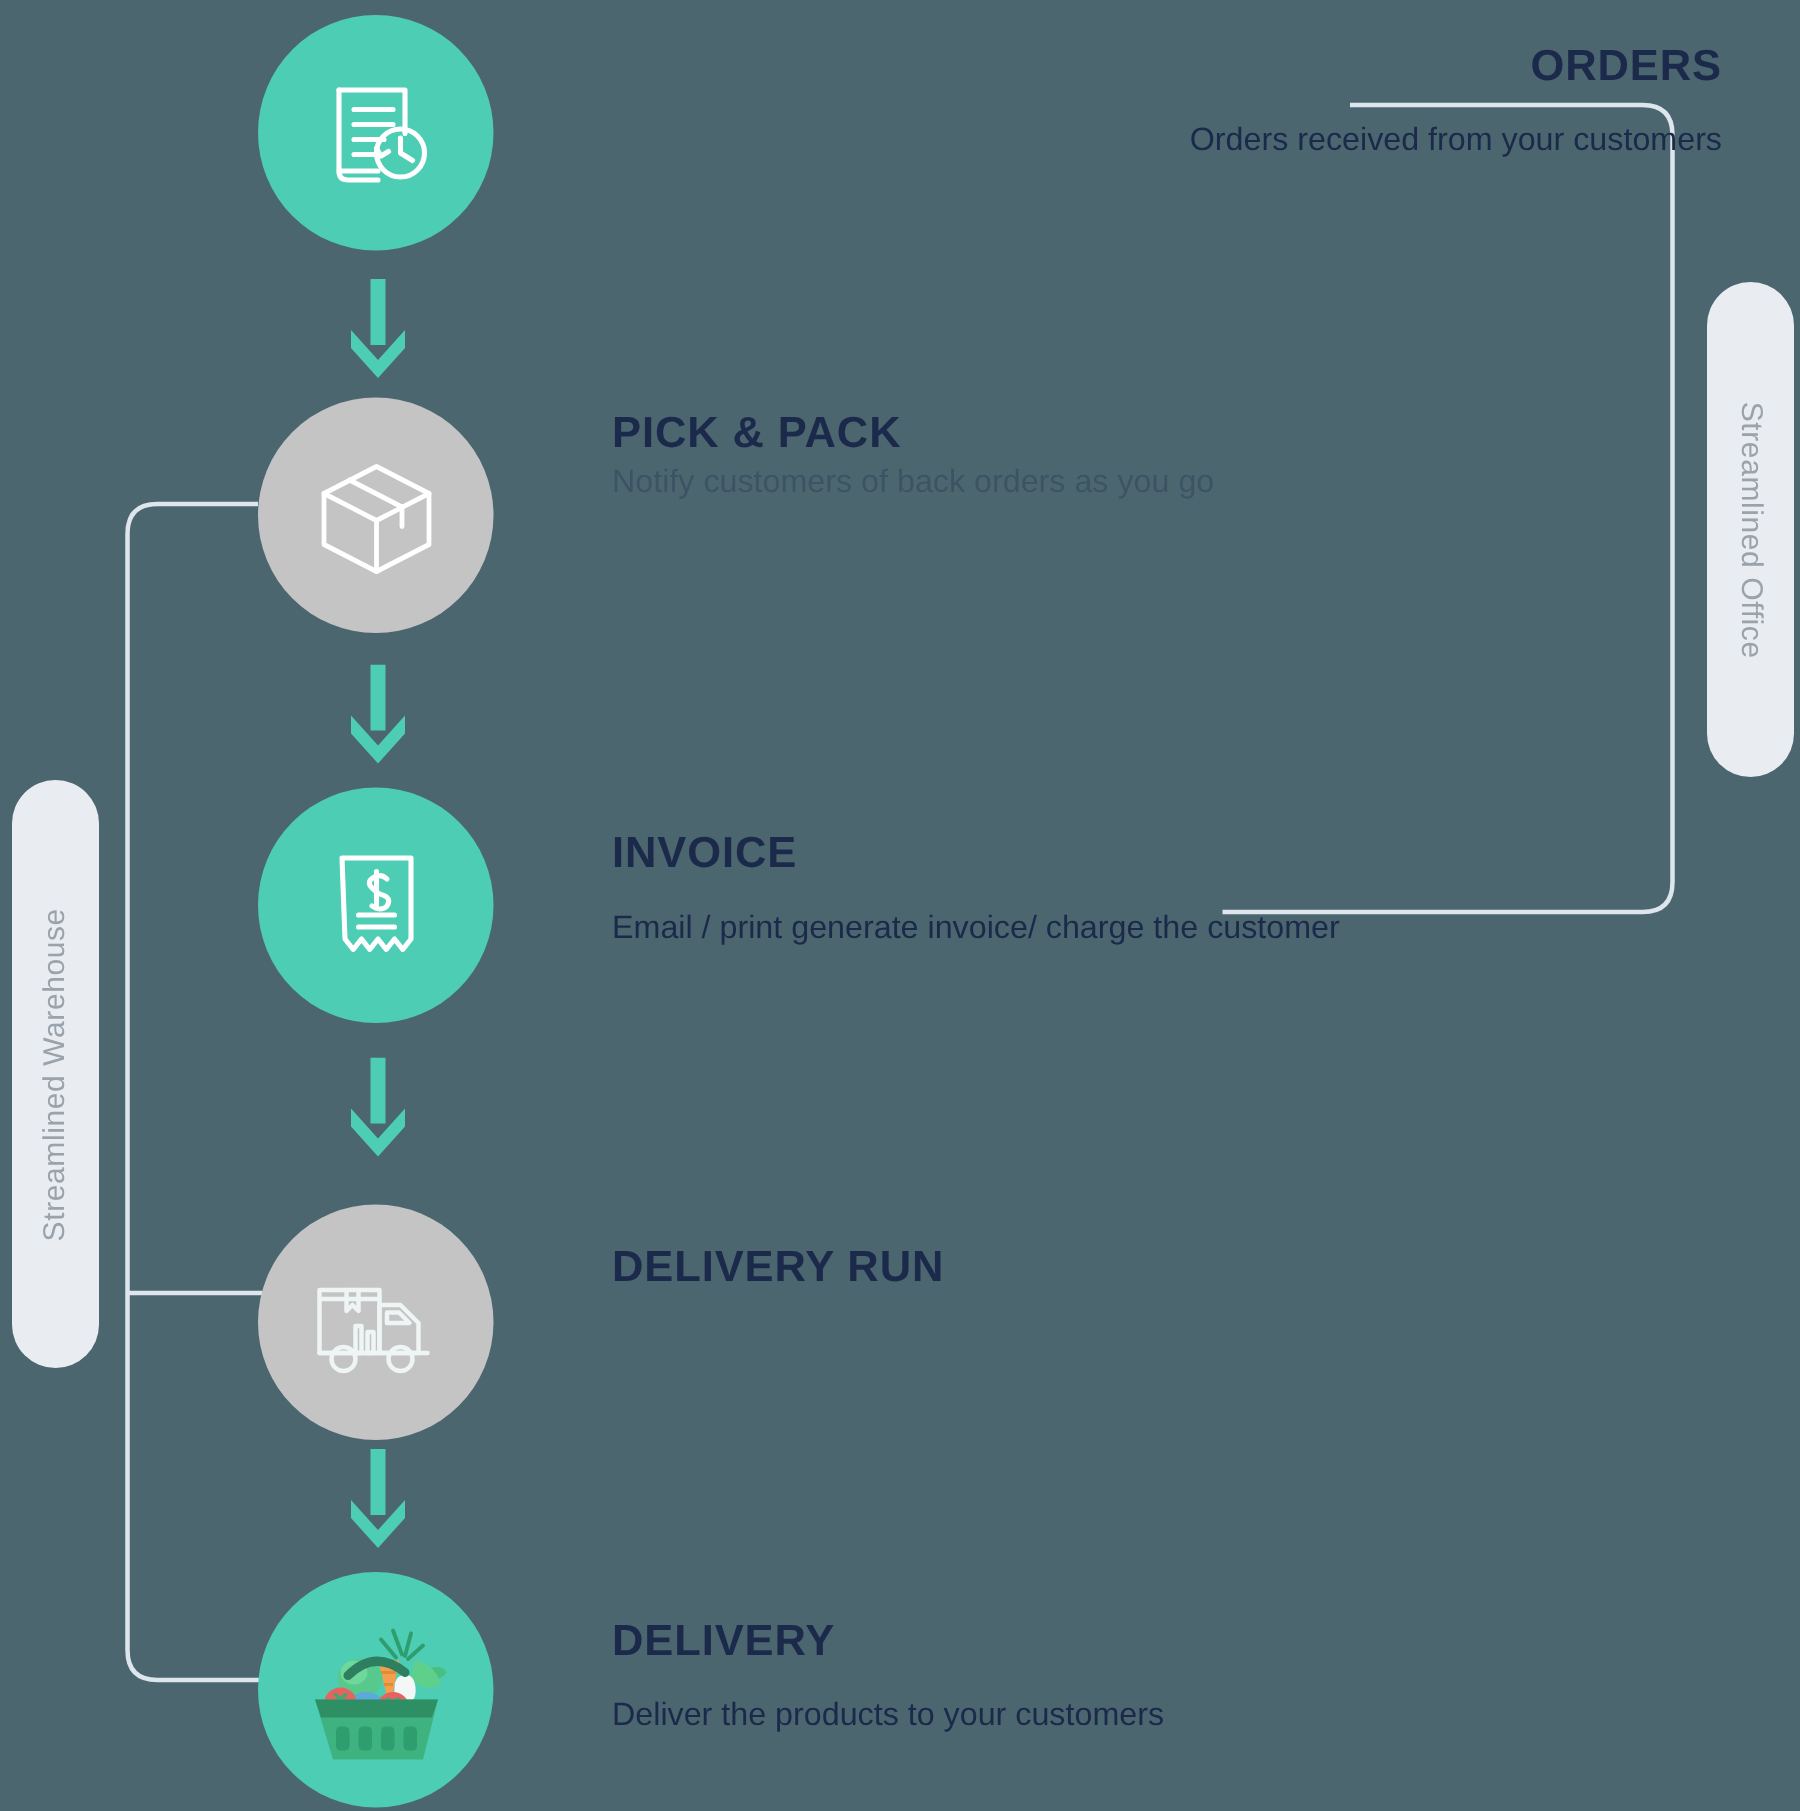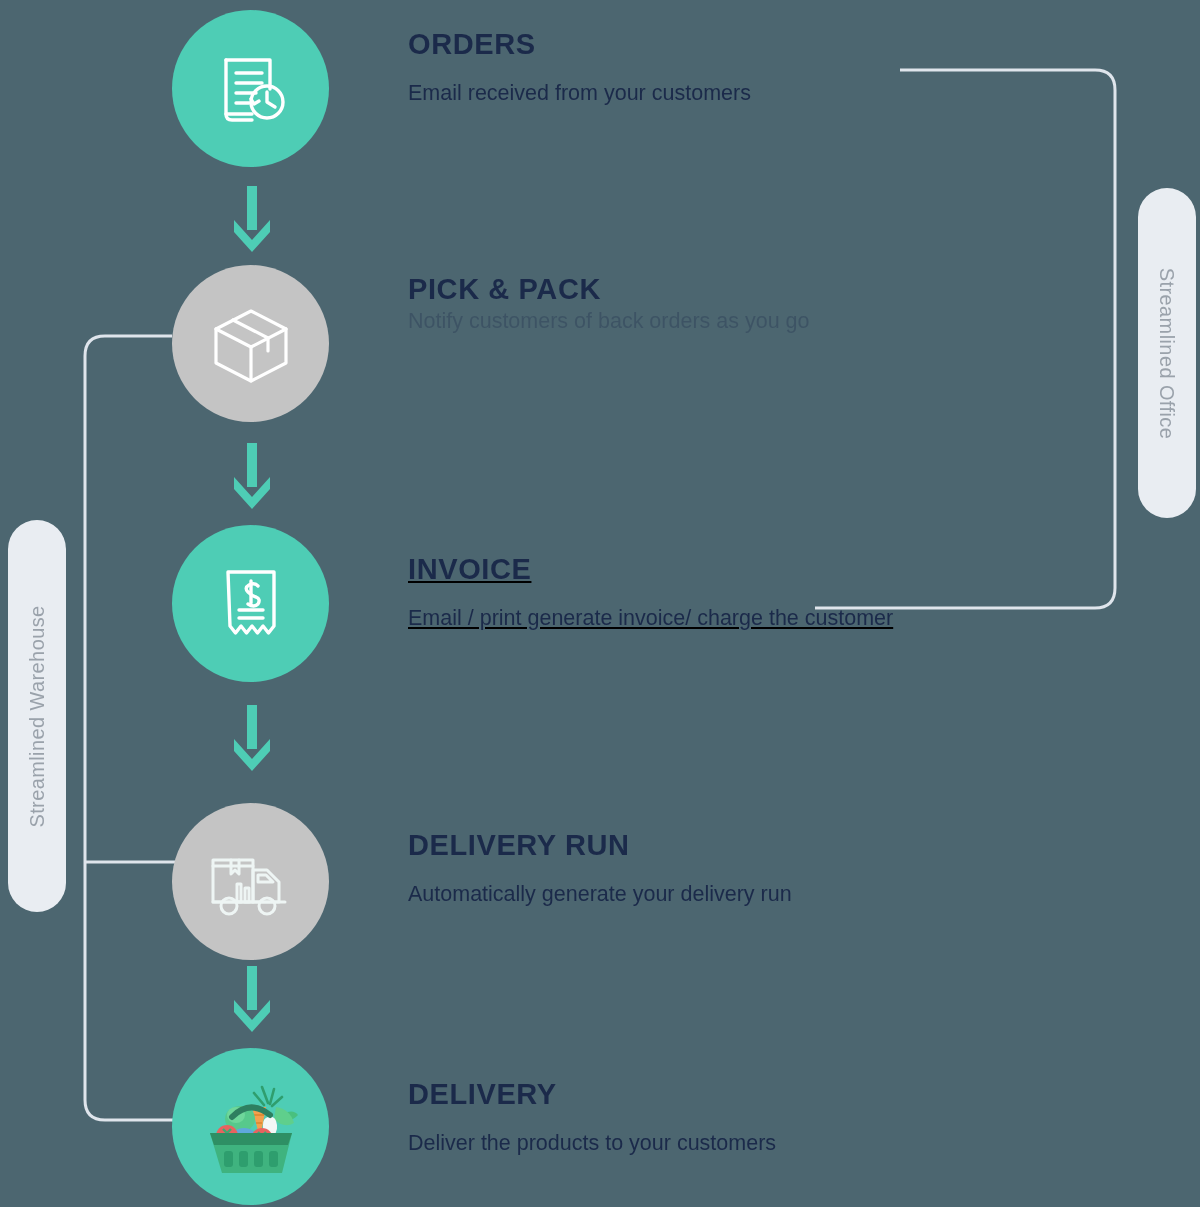--- a/index.html
+++ b/index.html
@@ -78,40 +78,40 @@
   </svg>
 
   <div class="side-pill" id="pill-warehouse">
     <span>Streamlined Warehouse</span>
   </div>
 
   <div class="side-pill" id="pill-office">
     <span>Streamlined Office</span>
   </div>
 
-  <div class="row" style="top:10px; height:157px;">
+  <div class="row" style="top:10px; height:157px;text-align:right;">
     <div class="circle teal">
       <span>
         <svg width="90" height="90" viewBox="0 0 90 90" stroke="#fff" stroke-width="3.4" fill="none" stroke-linecap="round" stroke-linejoin="round">
           <path d="M20 16 H64 V45"></path>
           <path d="M20 16 V70 Q20 76 26 76 H46"></path>
           <path d="M20 70 H46"></path>
           <line x1="30" y1="29" x2="56" y2="29"></line>
           <line x1="30" y1="39" x2="56" y2="39"></line>
           <line x1="30" y1="49" x2="50" y2="49"></line>
           <line x1="30" y1="59" x2="43" y2="59"></line>
           <circle cx="61" cy="58" r="16"></circle>
           <path d="M61 48 V58 L69 63"></path>
           <path d="M45 55 l3 5 l5 -3"></path>
         </svg>
       </span>
     </div>
     <div class="text" style="top:20px;">
       <div class="title">ORDERS</div>
-      <div class="desc">Email received from your customers</div>
+      <div class="desc">Orders received from your customers</div>
     </div>
   </div>
 
   <div class="arrow" style="top:186px;">
     <svg width="40" height="68" viewBox="0 0 40 68" fill="#4ecdb5">
       <rect x="15" y="0" width="10" height="44"></rect>
       <path d="M2 34 L20 54 L38 34 L38 46 L20 66 L2 46 Z"></path>
     </svg>
   </div>
 
@@ -145,21 +145,21 @@
       <span>
         <svg width="84" height="84" viewBox="0 0 84 84" stroke="#fff" stroke-width="3.4" fill="none" stroke-linecap="round" stroke-linejoin="round">
           <path d="M19 10 H65 V64 l-5.5 7 l-5.5 -7 l-5.5 7 l-5.5 -7 l-5.5 7 l-5.5 -7 l-5.5 7 l-5.5 -7 Z"></path>
           <line x1="30" y1="48" x2="54" y2="48"></line>
           <line x1="30" y1="56" x2="54" y2="56"></line>
           <path d="M42 19 V41"></path>
           <path d="M49 24 q-4 -4 -9 -1 q-5 3 -1 7 q4 4 8 5 q5 2 2 7 q-4 4 -10 0"></path>
         </svg>
       </span>
     </div>
-    <div class="text" style="top:30px;text-decoration:underline;">
+    <div class="text" style="top:30px;">
       <div class="title">INVOICE</div>
       <div class="desc">Email / print generate invoice/ charge the customer</div>
     </div>
   </div>
 
   <div class="arrow" style="top:705px;">
     <svg width="40" height="68" viewBox="0 0 40 68" fill="#4ecdb5">
       <rect x="15" y="0" width="10" height="44"></rect>
       <path d="M2 34 L20 54 L38 34 L38 46 L20 66 L2 46 Z"></path>
     </svg>
@@ -177,21 +177,20 @@
           <path d="M32 48 H36 V66 H32 Z"></path>
           <path d="M40 52 H44 V66 H40 Z"></path>
           <path d="M8 66 H80"></path>
           <circle cx="24" cy="70" r="8"></circle>
           <circle cx="62" cy="70" r="8"></circle>
         </svg>
       </span>
     </div>
     <div class="text" style="top:28px;">
       <div class="title">DELIVERY RUN</div>
-      <div class="desc">Automatically generate your delivery run</div>
     </div>
   </div>
 
   <div class="arrow" style="top:966px;">
     <svg width="40" height="68" viewBox="0 0 40 68" fill="#4ecdb5">
       <rect x="15" y="0" width="10" height="44"></rect>
       <path d="M2 34 L20 54 L38 34 L38 46 L20 66 L2 46 Z"></path>
     </svg>
   </div>
 

